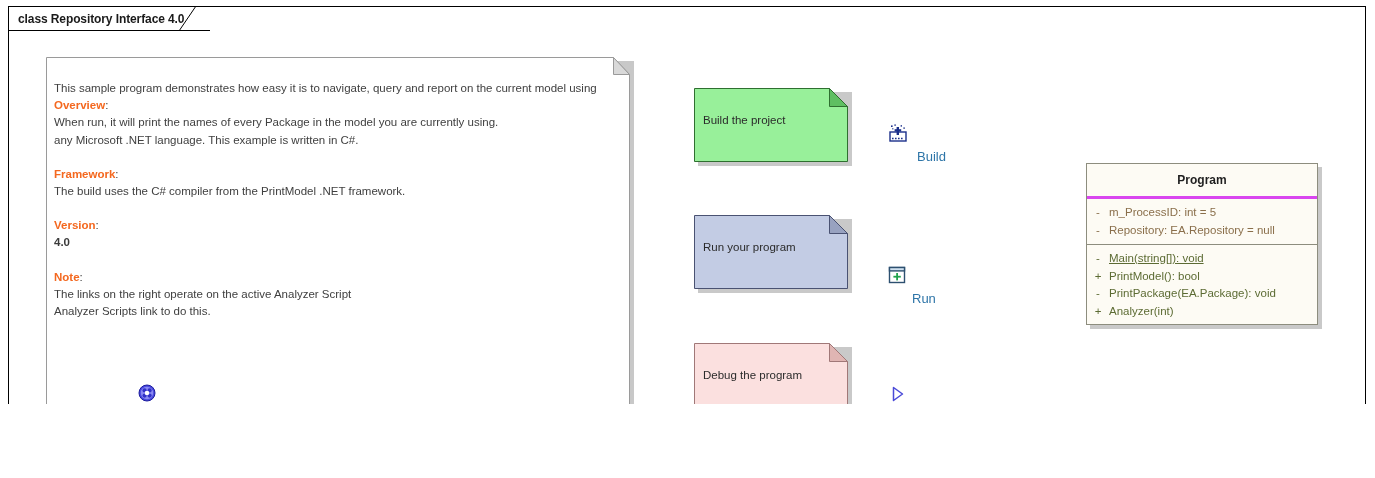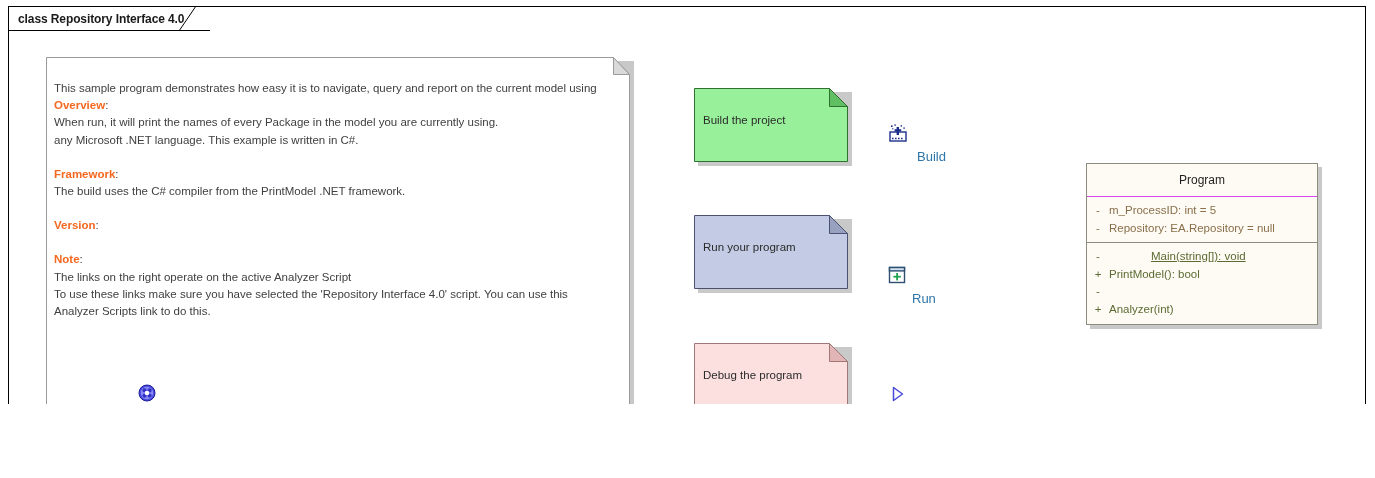--- a/index.html
+++ b/index.html
@@ -144,43 +144,43 @@
     box-sizing: border-box;
     background: #FDFBF4;
     border: 1px solid #8d8d7e;
   }
   .class-title {
     height: 32px;
     display: flex;
     align-items: center;
     justify-content: center;
     font-size: 12px;
-    font-weight: normal;
+    font-weight: bold;
     color: #1f1f1f;
-    border-bottom: 1px solid #d946ef;
+    border-bottom: 3px solid #d946ef;
   }
   .class-section {
     padding: 5px 0 5px 0;
   }
   .class-section.attrs { border-bottom: 1px solid #8d8d7e; }
   .feat-row {
     display: flex;
     align-items: baseline;
     font-size: 11.5px;
     line-height: 17.5px;
     height: 17.5px;
   }
   .feat-vis {
     width: 22px;
     text-align: center;
     flex: 0 0 22px;
   }
   .attrs .feat-vis, .attrs .feat-text { color: #8a6f4b; }
   .ops .feat-vis, .ops .feat-text { color: #5c6b33; }
-  .feat-text.static { text-decoration: underline; margin-left: 42px; }
+  .feat-text.static { text-decoration: underline; }
 
   
   .icon-box { display: inline-block; line-height: 0; }
 </style>
 </head>
 <body>
 
 <div id="canvas">
 
   <div class="frame"></div>
@@ -207,26 +207,26 @@
       <div>any Microsoft .NET language. This example is written in C#.</div>
 
       <div class="blank-line"></div>
 
       <div><span class="sec-head">Framework</span><span class="colon">:</span></div>
       <div>The build uses the C# compiler from the PrintModel .NET framework.</div>
 
       <div class="blank-line"></div>
 
       <div><span class="sec-head">Version</span><span class="colon">:</span></div>
+      <div class="sec-val">4.0</div>
 
       <div class="blank-line"></div>
 
       <div><span class="sec-head">Note</span><span class="colon">:</span></div>
       <div>The links on the right operate on the active Analyzer Script</div>
-      <div>To use these links make sure you have selected the 'Repository Interface 4.0' script. You can use this</div>
       <div>Analyzer Scripts link to do this.</div>
     </div>
 
     <div class="link-row" style="left:54px; top:327px;flex-direction:column;">
       <span class="icon-box">
         <svg width="18" height="18" viewBox="0 0 18 18">
           <circle cx="9" cy="9" r="8" fill="#4a4ae0" stroke="#1b1b9c" stroke-width="1"></circle>
           <circle cx="9" cy="9" r="6.2" fill="#8a8af2"></circle>
           <circle cx="6.6" cy="6.4" r="2.1" fill="#3232c8"></circle>
           <circle cx="11.6" cy="6.4" r="2.1" fill="#3232c8"></circle>
@@ -330,20 +330,21 @@
         <div class="feat-row">
           <span class="feat-vis">-</span>
           <span class="feat-text static">Main(string[]): void</span>
         </div>
         <div class="feat-row">
           <span class="feat-vis">+</span>
           <span class="feat-text">PrintModel(): bool</span>
         </div>
         <div class="feat-row">
           <span class="feat-vis">-</span>
+          <span class="feat-text">PrintPackage(EA.Package): void</span>
         </div>
         <div class="feat-row">
           <span class="feat-vis">+</span>
           <span class="feat-text">Analyzer(int)</span>
         </div>
       </div>
     </div>
   </div>
 
 </div>

